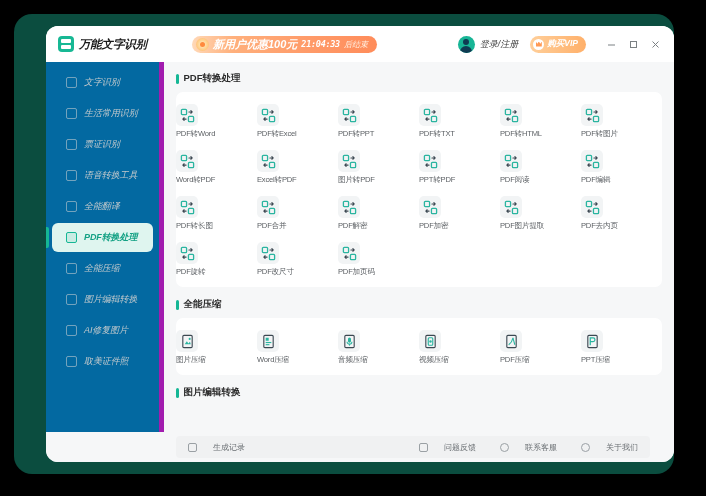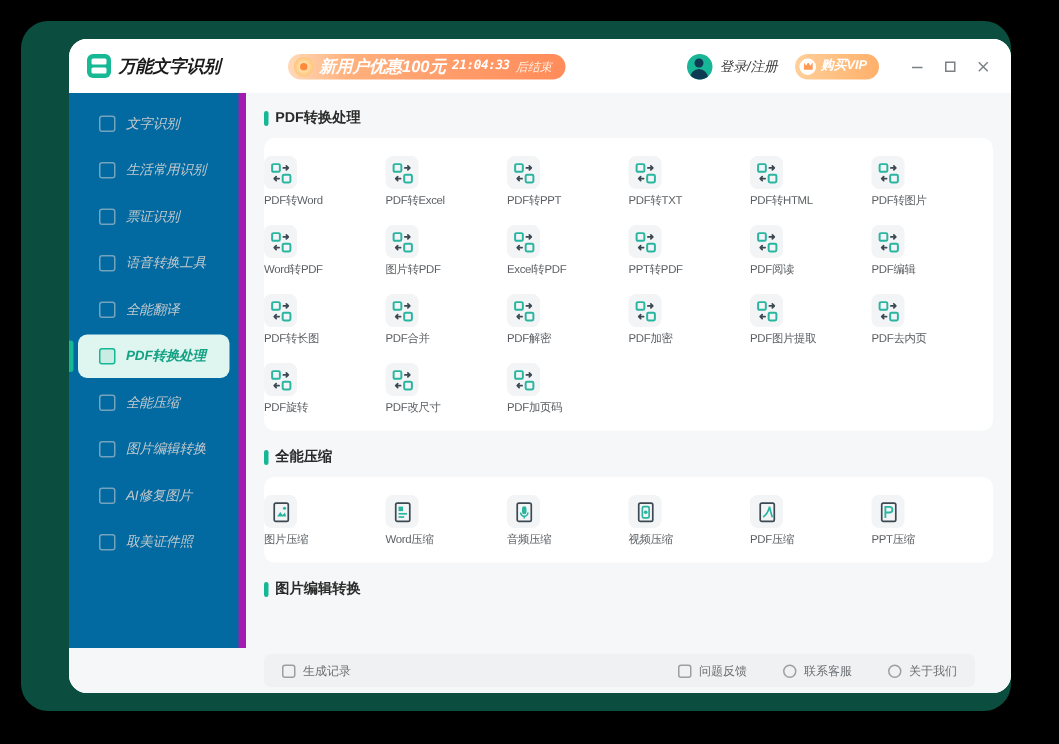--- a/index.html
+++ b/index.html
@@ -296,21 +296,21 @@
     width: 100%;
     height: 22px;
     background: #f0f1f2;
     border-radius: 4px;
     display: flex;
     align-items: center;
     padding: 0 12px;
     gap: 0;
   }
   .f-item {
-    display: flex; align-items: center; gap: 5px;
+    display: flex; align-items: center; gap: 16px;
     cursor: pointer;
   }
   .f-item .fi-ico {
     width: 9px; height: 9px;
     border: 1px solid #9aa0a4;
     border-radius: 2px;
   }
   .f-item.circ .fi-ico { border-radius: 50%; }
   .f-item .fi-lbl { font-size: 8px; color: #6a6f73; white-space: nowrap; }
   .f-spacer { flex: 1; }
@@ -498,32 +498,32 @@
               </div>
               <div class="tool">
                 <span class="tool-ico">
                   <svg width="15" height="15" viewBox="0 0 16 16">
                     <rect x="1.5" y="1.5" width="5.5" height="5.5" rx="1" fill="none" stroke="#2ab5a0" stroke-width="1.4"></rect>
                     <rect x="9" y="9" width="5.5" height="5.5" rx="1" fill="none" stroke="#2ab5a0" stroke-width="1.4"></rect>
                     <path d="M9.5 4.2 H13 M13 4.2 L11.6 2.8 M13 4.2 L11.6 5.6" stroke="#3c4852" stroke-width="1.2" fill="none" stroke-linecap="round"></path>
                     <path d="M6.5 11.8 H3 M3 11.8 L4.4 10.4 M3 11.8 L4.4 13.2" stroke="#3c4852" stroke-width="1.2" fill="none" stroke-linecap="round"></path>
                   </svg>
                 </span>
+                <span class="tool-lbl">Excel转PDF</span>
+              </div>
+              <div class="tool">
+                <span class="tool-ico">
+                  <svg width="15" height="15" viewBox="0 0 16 16">
+                    <rect x="1.5" y="1.5" width="5.5" height="5.5" rx="1" fill="none" stroke="#2ab5a0" stroke-width="1.4"></rect>
+                    <rect x="9" y="9" width="5.5" height="5.5" rx="1" fill="none" stroke="#2ab5a0" stroke-width="1.4"></rect>
+                    <path d="M9.5 4.2 H13 M13 4.2 L11.6 2.8 M13 4.2 L11.6 5.6" stroke="#3c4852" stroke-width="1.2" fill="none" stroke-linecap="round"></path>
+                    <path d="M6.5 11.8 H3 M3 11.8 L4.4 10.4 M3 11.8 L4.4 13.2" stroke="#3c4852" stroke-width="1.2" fill="none" stroke-linecap="round"></path>
+                  </svg>
+                </span>
                 <span class="tool-lbl">图片转PDF</span>
-              </div>
-              <div class="tool">
-                <span class="tool-ico">
-                  <svg width="15" height="15" viewBox="0 0 16 16">
-                    <rect x="1.5" y="1.5" width="5.5" height="5.5" rx="1" fill="none" stroke="#2ab5a0" stroke-width="1.4"></rect>
-                    <rect x="9" y="9" width="5.5" height="5.5" rx="1" fill="none" stroke="#2ab5a0" stroke-width="1.4"></rect>
-                    <path d="M9.5 4.2 H13 M13 4.2 L11.6 2.8 M13 4.2 L11.6 5.6" stroke="#3c4852" stroke-width="1.2" fill="none" stroke-linecap="round"></path>
-                    <path d="M6.5 11.8 H3 M3 11.8 L4.4 10.4 M3 11.8 L4.4 13.2" stroke="#3c4852" stroke-width="1.2" fill="none" stroke-linecap="round"></path>
-                  </svg>
-                </span>
-                <span class="tool-lbl">Excel转PDF</span>
               </div>
               <div class="tool">
                 <span class="tool-ico">
                   <svg width="15" height="15" viewBox="0 0 16 16">
                     <rect x="1.5" y="1.5" width="5.5" height="5.5" rx="1" fill="none" stroke="#2ab5a0" stroke-width="1.4"></rect>
                     <rect x="9" y="9" width="5.5" height="5.5" rx="1" fill="none" stroke="#2ab5a0" stroke-width="1.4"></rect>
                     <path d="M9.5 4.2 H13 M13 4.2 L11.6 2.8 M13 4.2 L11.6 5.6" stroke="#3c4852" stroke-width="1.2" fill="none" stroke-linecap="round"></path>
                     <path d="M6.5 11.8 H3 M3 11.8 L4.4 10.4 M3 11.8 L4.4 13.2" stroke="#3c4852" stroke-width="1.2" fill="none" stroke-linecap="round"></path>
                   </svg>
                 </span>

